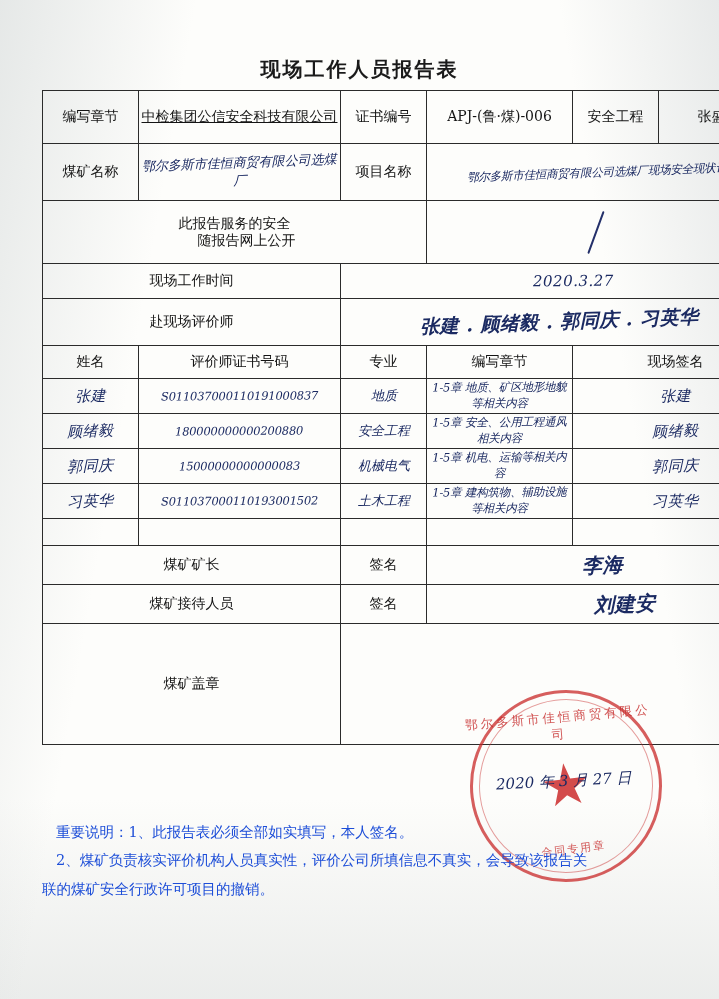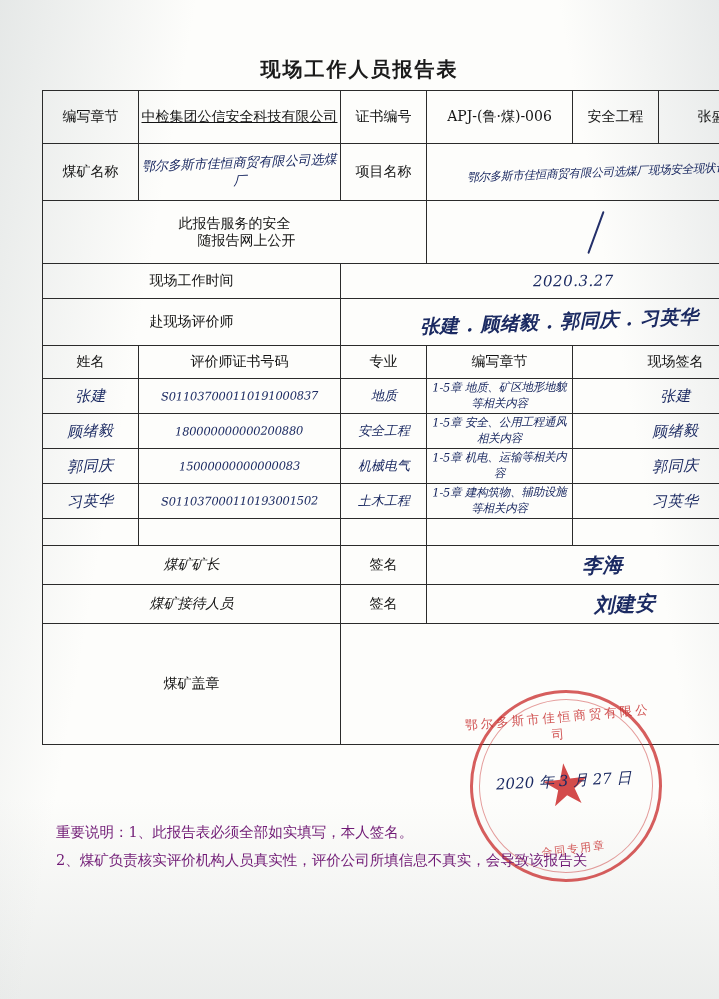--- a/index.html
+++ b/index.html
@@ -89,21 +89,21 @@
   .slash {
     position: absolute;
     left: 48%;
     top: 14%;
     width: 2px;
     height: 72%;
     background: #24306a;
     transform: rotate(20deg);
     border-radius: 2px;
   }
-  .sign-row-cell { height: 38px; font-style: italic; }
+  .sign-row-cell { height: 38px; }
 
   
   .stamp {
     position: absolute;
     left: 470px;
     top: 690px;
     width: 186px;
     height: 186px;
     border-radius: 50%;
     border: 3px solid rgba(200, 40, 40, 0.75);
@@ -159,21 +159,21 @@
     transform: rotate(-3deg);
   }
   .notes {
     position: absolute;
     left: 42px;
     top: 818px;
     width: 640px;
     font-family: "DejaVu Serif", "Liberation Serif", serif;
     font-size: 14.5px;
     line-height: 1.95;
-    color: #701a75;
+    color: #1d4ed8;
   }
   .notes p { margin: 0; }
   .notes .ind { text-indent: 14px; }
 </style>
 </head>
 <body>
 
 <div class="page">
   <div class="scan-shade"></div>
 
@@ -306,14 +306,15 @@
   <div class="stamp">
     <div class="stamp-text-top">鄂尔多斯市佳恒商贸有限公司</div>
     <div class="stamp-star"></div>
     <div class="stamp-text-bottom">合同专用章</div>
   </div>
   <div class="stamp-date">2020 年 3 月 27 日</div>
 
   <div class="notes">
     <p class="ind">重要说明：1、此报告表必须全部如实填写，本人签名。</p>
     <p class="ind">2、煤矿负责核实评价机构人员真实性，评价公司所填信息不真实，会导致该报告关</p>
+    <p>联的煤矿安全行政许可项目的撤销。</p>
   </div>
 </div>
 
 </body></html>

